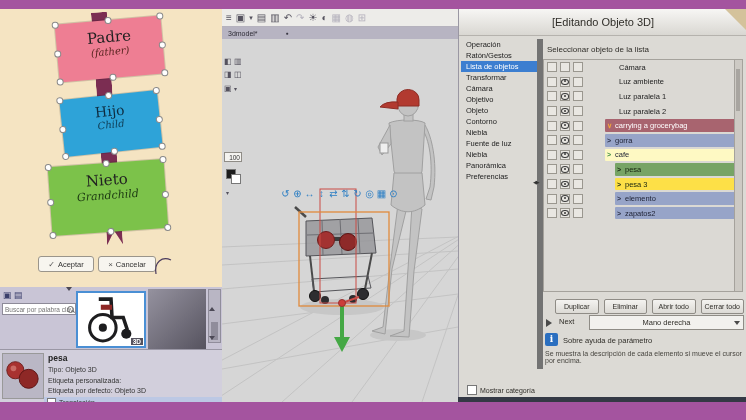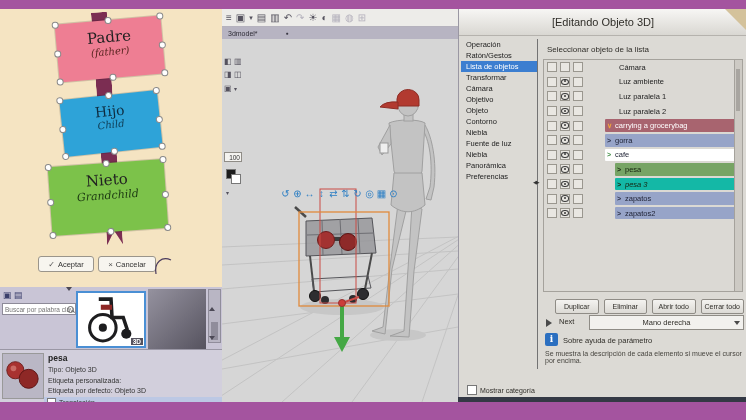--- a/index.html
+++ b/index.html
@@ -62,21 +62,21 @@
   #swatchA{position:absolute;left:2px;top:112px;width:8px;height:8px;background:#1c1c1c;border:1px solid #777;}
   #swatchB{position:absolute;left:7px;top:117px;width:8px;height:8px;background:#fff;border:1px solid #777;}
   #obj-toolbar{position:absolute;left:58px;top:149px;display:flex;gap:1px;}
   .oicon{font-size:10px;color:#2d7fc4;line-height:12px;width:11px;text-align:center;}
 
   
   #dialog{left:458px;top:9px;width:288px;height:393px;background:#dcdad5;border-left:1px solid #9a97a3;overflow:hidden;}
   #dlg-title{position:absolute;left:0;top:0;width:288px;height:26px;background:linear-gradient(#f7f6f4,#d9d7d2);
              border-bottom:1px solid #b5b2ad;text-align:center;line-height:26px;font-size:11px;color:#2f2d28;}
   #page-curl{position:absolute;right:0;top:0;width:0;height:0;border-top:22px solid #d4c29b;border-left:22px solid transparent;}
-  #dlg-nav{position:absolute;left:2px;top:30px;width:76px;border-right:1px solid #737373;height:330px;}
+  #dlg-nav{position:absolute;left:2px;top:30px;width:76px;border-right:6px solid #737373;height:330px;}
   .nav-item{height:11px;line-height:11px;font-size:7.5px;color:#222;padding-left:5px;white-space:nowrap;overflow:hidden;}
   .nav-item.sel{background:#3c7ed0;color:#fff;}
   #splitter{position:absolute;left:74px;top:170px;font-size:5px;color:#333;letter-spacing:-1px;}
   #list-header{position:absolute;left:88px;top:36px;font-size:8px;color:#2f2d28;}
   #dlg-list{position:absolute;left:84px;top:50px;width:200px;height:233px;background:#dbd9d4;border:1px solid #a5a29c;box-sizing:border-box;}
   .trow{display:flex;align-items:center;height:14.6px;}
   .gsq{width:10px;height:10px;background:#e9e7e2;border:1px solid #9a978f;box-sizing:border-box;margin-left:3px;
        display:flex;align-items:center;justify-content:center;flex:none;}
   .eye{width:7px;height:4.5px;border:1px solid #3a3a3a;border-radius:50%;position:relative;}
   .eye::after{content:"";position:absolute;left:2px;top:0.8px;width:2px;height:2px;background:#3a3a3a;border-radius:50%;}
@@ -409,21 +409,21 @@
           <span class="tlbl" style="color: rgb(29, 33, 51);">gorra</span>
         </span>
       </div>
 
       <div class="trow">
         <span class="gsq"></span>
         <span class="gsq">
             <span class="eye"></span>
           </span>
         <span class="gsq"></span>
-        <span class="bar b2" style="background-color: #ffffff;">
+        <span class="bar b2" style="background-color: #fef9c3;">
           <span class="arr" style="color: rgb(61, 139, 64);">&gt;</span>
           <span class="tlbl" style="color: rgb(29, 33, 51);">cafe</span>
         </span>
       </div>
 
 
       <div class="trow">
         <span class="gsq"></span>
         <span class="gsq">
             <span class="eye"></span>
@@ -435,35 +435,35 @@
         </span>
       </div>
 
 
       <div class="trow">
         <span class="gsq"></span>
         <span class="gsq">
             <span class="eye"></span>
           </span>
         <span class="gsq"></span>
-        <span class="bar b3" style="background-color: #14b8a6; font-style: italic;">
+        <span class="bar b3" style="background-color: #fde047;">
           <span class="arr" style="color: rgb(22, 35, 15);">&gt;</span>
           <span class="tlbl" style="color: rgb(22, 35, 15);">pesa 3</span>
         </span>
       </div>
 
       <div class="trow">
         <span class="gsq"></span>
         <span class="gsq">
             <span class="eye"></span>
           </span>
         <span class="gsq"></span>
         <span class="bar b3" style="background-color: rgb(151, 164, 200);">
           <span class="arr" style="color: rgb(42, 47, 69);">&gt;</span>
-          <span class="tlbl" style="color: rgb(29, 33, 51);">zapatos</span>
+          <span class="tlbl" style="color: rgb(29, 33, 51);">elemento</span>
         </span>
       </div>
 
       <div class="trow">
         <span class="gsq"></span>
         <span class="gsq">
             <span class="eye"></span>
           </span>
         <span class="gsq"></span>
         <span class="bar b3" style="background-color: rgb(151, 164, 200);">

